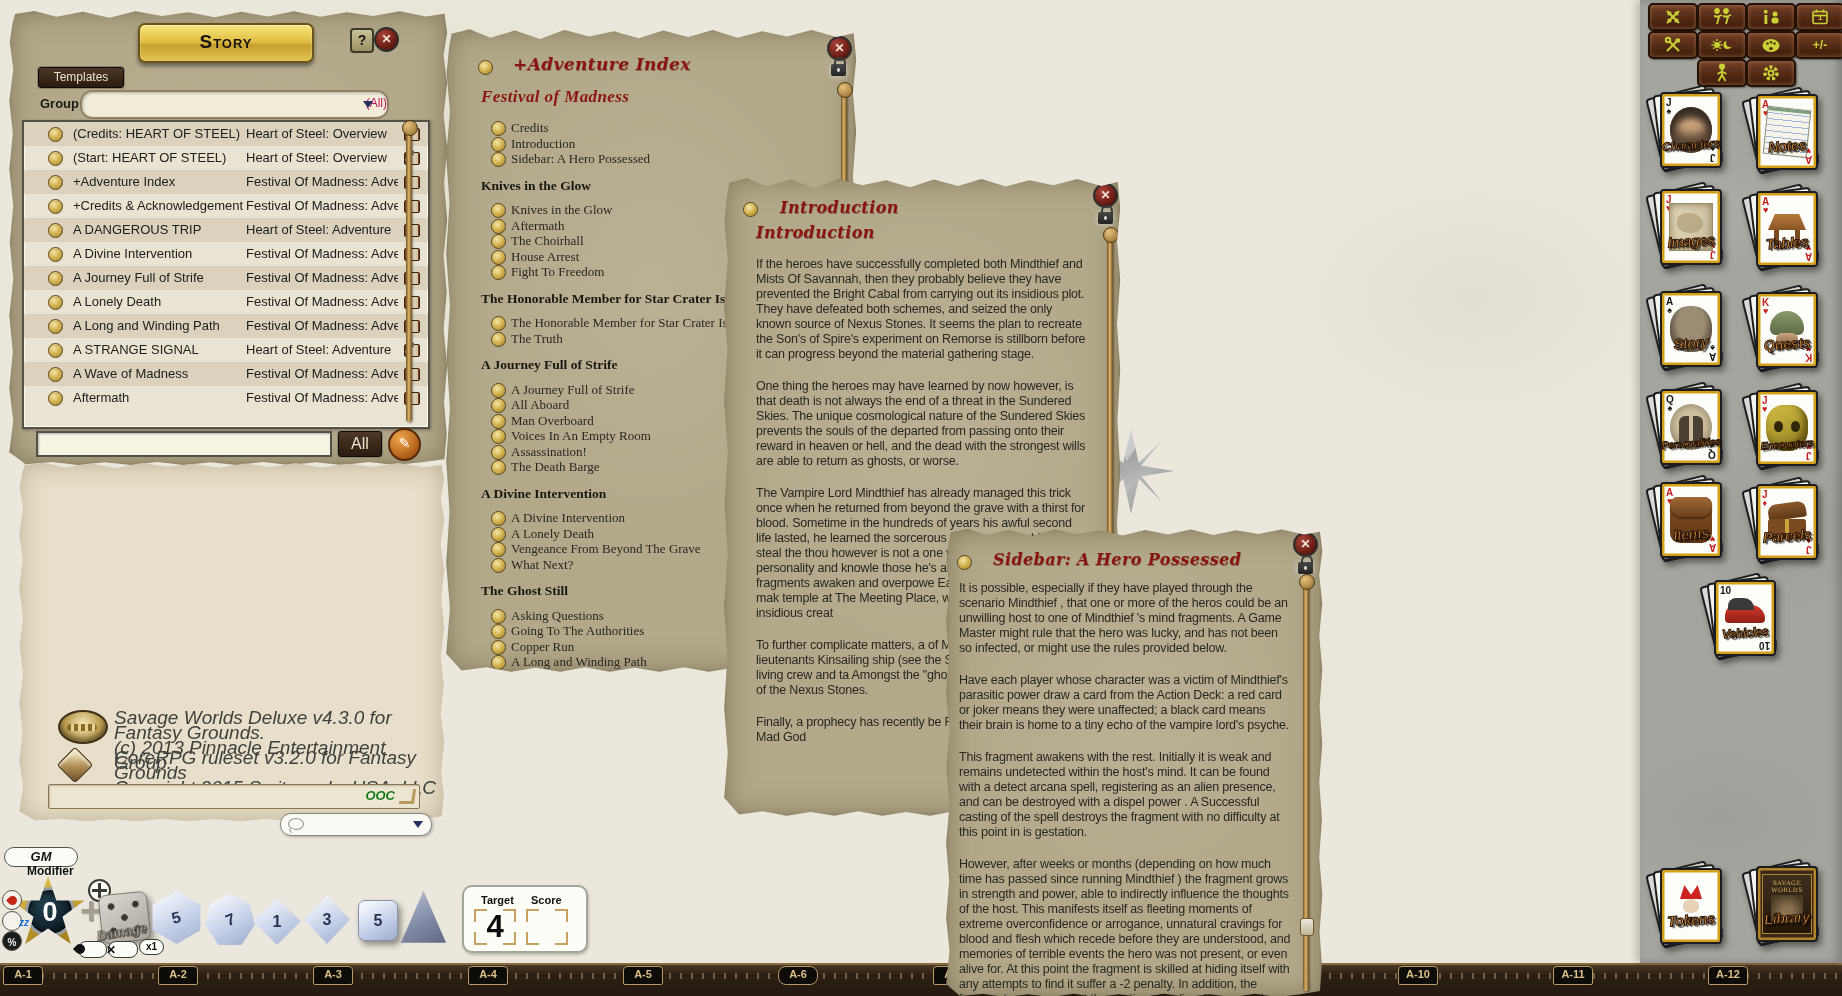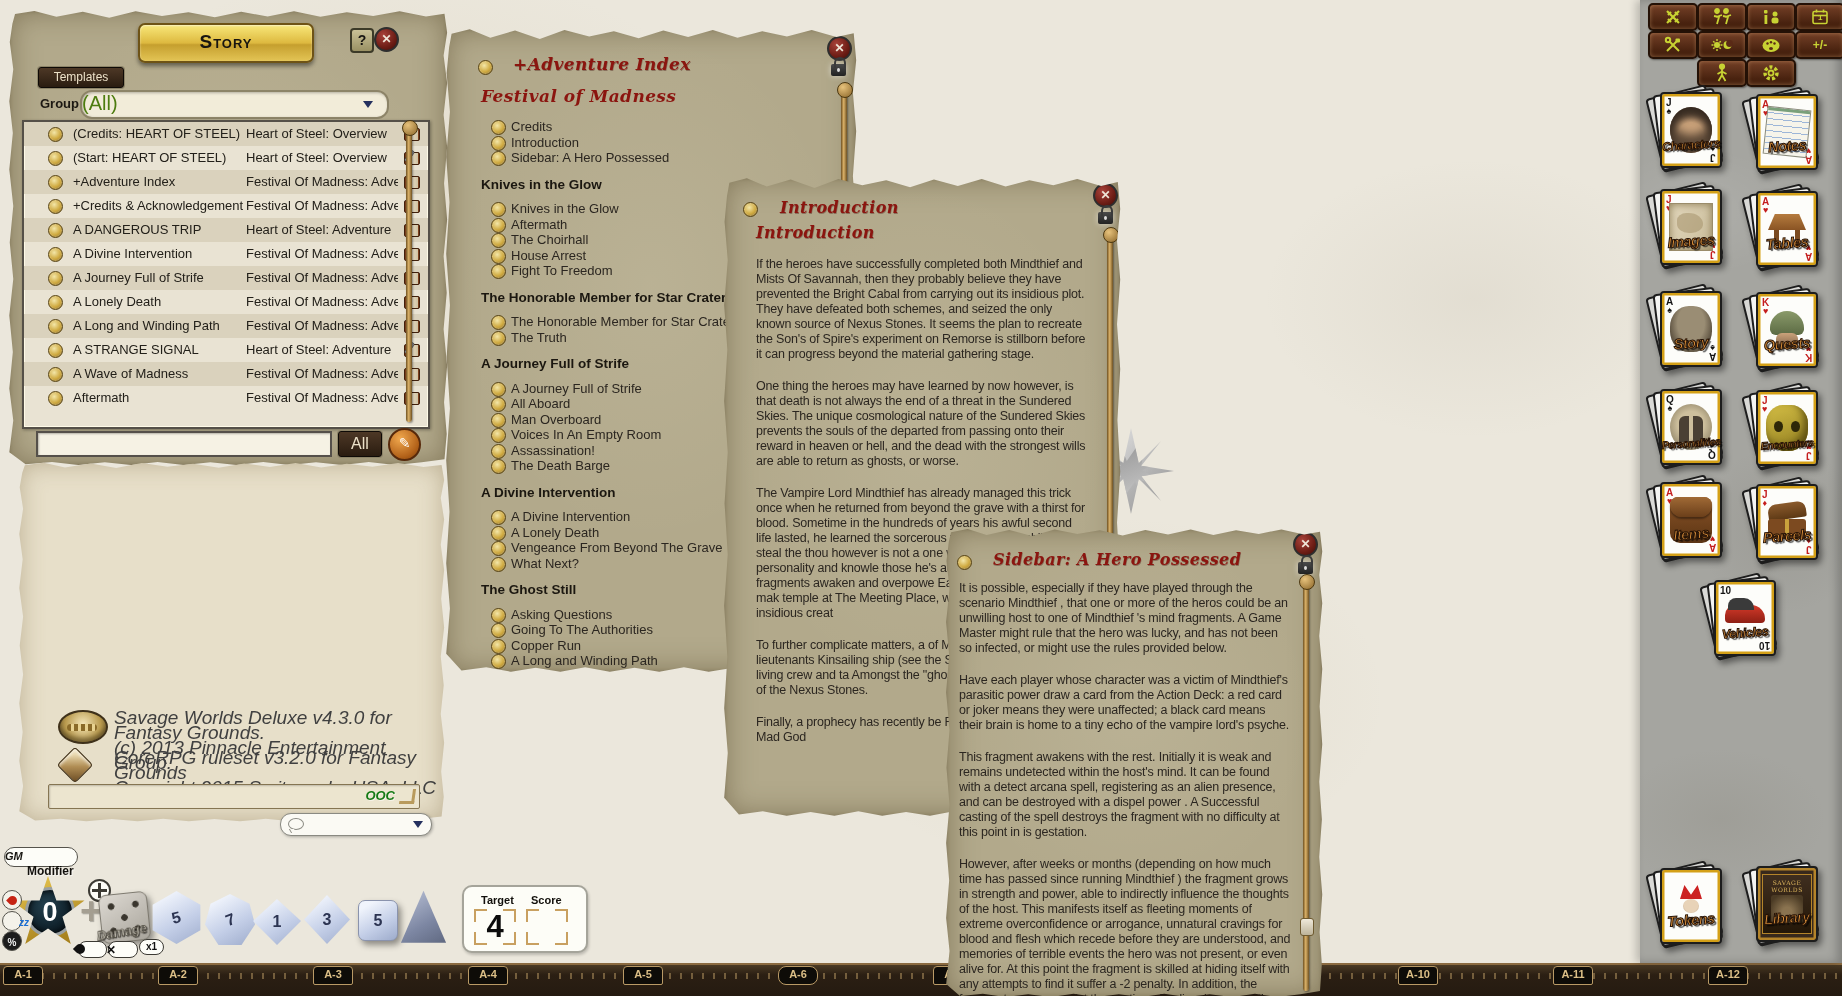--- a/index.html
+++ b/index.html
@@ -53,21 +53,21 @@
     font-weight:bold;font-size:14px;color:#171512;text-align:center;line-height:20px;}
   .story .closebtn{left:366px;top:17px;}
   .tmplbtn{position:absolute;left:30px;top:57px;width:84px;height:19px;border-radius:3px;
     background:linear-gradient(#4d3category8 0%,#47341f 0%,#2a1c10 80%);
     background:linear-gradient(#4d3826,#2a1c10);
     border:1px solid #0e0a06;box-shadow:0 0 0 1px #8d8468;color:#ece1c8;
     font-size:12px;text-align:center;line-height:18px;}
   .grouplbl{position:absolute;left:32px;top:86px;font-weight:bold;font-size:13px;color:#1c1812;}
   .groupcombo{position:absolute;left:72px;top:80px;width:305px;height:25px;border-radius:12px;
     background:#f2ecd9;border:2px solid #8d8468;box-shadow:inset 1px 1px 3px #0004;
-    text-align:left;line-height:23px;font-size:20px;color:#4d7c0f;}
+    text-align:right;line-height:23px;font-size:12px;color:#be185d;}
   .combo-arrow{position:absolute;right:14px;top:9px;width:0;height:0;
     border-left:5px solid transparent;border-right:5px solid transparent;border-top:7px solid #24305e;}
   .slistbox{position:absolute;left:14px;top:110px;width:404px;height:305px;overflow:hidden;
     background:#e9e3d3;border:2px solid #555048;box-shadow:inset 0 0 0 1px #fffbe8, 1px 1px 3px #0005;}
   .srow{position:relative;height:24px;line-height:24px;font-size:13px;color:#23201a;white-space:nowrap;}
   .srow:nth-child(odd){background:#dad2bd;}
   .srow .linkdot{position:absolute;left:24px;top:5px;}
   .srow .sname{position:absolute;left:49px;overflow:hidden;width:172px;}
   .srow .sgroup{position:absolute;left:222px;width:152px;overflow:hidden;}
   .bookicon{position:absolute;left:380px;top:6px;width:14px;height:11px;border-radius:2px;
@@ -113,21 +113,21 @@
   
   .adv{left:445px;top:28px;width:412px;height:645px;z-index:20;}
   .adv .titlerow .linkdot{position:absolute;left:33px;top:32px;}
   .adv .wtitle{position:absolute;left:68px;top:26px;font-size:17px;}
   .adv .closebtn{left:382px;top:8px;}
   .adv .lock{left:386px;top:28px;}
   .adv .rope{left:396px;top:66px;height:556px;}
   .advlist{position:absolute;left:36px;top:58px;width:332px;}
   .advitem{position:relative;line-height:15.5px;font-size:13px;color:#2b2620;padding-left:30px;}
   .advitem .linkdot{position:absolute;left:10px;top:1px;}
-  .advitem .advtext{cursor:pointer;}
+  .advitem .advtext{cursor:pointer;font-family:Liberation Serif, serif;}
   .type-h1{padding-left:0;font-family:"DejaVu Serif",serif;font-style:italic;font-weight:bold;
     font-size:17px;color:#8b150f;line-height:20px;margin:0 0 13px;letter-spacing:.4px;}
   .type-h2{padding-left:0;font-weight:bold;font-size:13.5px;color:#1b1710;margin:11px 0 9px;}
   
   .intro{left:723px;top:177px;width:398px;height:640px;z-index:30;}
   .intro .titlerow .linkdot{position:absolute;left:20px;top:25px;}
   .intro .wtitle{position:absolute;left:57px;top:21px;font-size:16px;}
   .intro .closebtn{left:370px;top:6px;}
   .intro .lock{left:375px;top:27px;}
   .intro .rope{left:384px;top:62px;height:560px;}
@@ -220,21 +220,21 @@
   .art-car .cart::before{content:"";position:absolute;left:1px;top:10px;width:40px;height:18px;background:linear-gradient(#d43a2a,#8f1f14);border-radius:10px 14px 4px 4px;}
   .art-car .cart::after{content:"";position:absolute;left:4px;top:3px;width:26px;height:12px;background:#3a3a3a;border-radius:8px 10px 0 0;}
   .art-joker .cart::before{content:"";position:absolute;left:10px;top:2px;width:22px;height:14px;background:#c22;clip-path:polygon(0 100%,20% 0,50% 70%,80% 0,100% 100%);}
   .art-joker .cart::after{content:"";position:absolute;left:13px;top:16px;width:16px;height:14px;background:radial-gradient(circle at 50% 45%,#e8d3b8 60%,#b09478);border-radius:50%;box-shadow:0 14px 0 -4px #222;}
   .art-book .cfront{background:#38291c;box-shadow:inset 0 0 0 2.5px #b4842a;}
   .art-book .cart{background:linear-gradient(#3f2e1f,#241708);border:1px solid #b4842a;width:48px;height:58px;}
   .art-book .cart::before{content:"SAVAGE WORLDS";position:absolute;left:0;right:0;top:4px;text-align:center;font-family:"DejaVu Serif",serif;font-size:6px;letter-spacing:.5px;color:#d8b25c;}
   .art-book .cart::after{content:"";position:absolute;left:8px;top:20px;width:32px;height:28px;background:radial-gradient(circle at 50% 60%,#8a7350 20%,#4a3a24 80%);border-radius:3px;}
   
   .gm-pill{position:absolute;left:4px;top:847px;width:72px;height:18px;border-radius:10px;background:#fdfdf8;
-    border:1.5px solid #55534c;z-index:45;text-align:left;line-height:17px;font-weight:bold;font-style:italic;font-size:11px;color:#16140f;}
+    border:1.5px solid #55534c;z-index:45;text-align:center;line-height:17px;font-weight:bold;font-style:italic;font-size:13px;color:#16140f;}
   .mod-label{position:absolute;left:27px;top:864px;font-weight:bold;font-size:12px;color:#12100c;z-index:45;text-shadow:1px 1px 0 #fff9;}
   .mod-star{position:absolute;left:10px;top:876px;width:76px;height:74px;z-index:45;
     background:linear-gradient(160deg,#ecca52,#a8821e 80%);
     clip-path:polygon(50% 0%,61% 33%,98% 33%,69% 55%,80% 92%,50% 71%,20% 92%,31% 55%,2% 33%,39% 33%);
     filter:drop-shadow(2px 3px 3px rgba(0,0,0,.5));}
   .mod-circle{position:absolute;left:15px;top:11px;width:44px;height:44px;border-radius:50%;
     background:radial-gradient(circle at 40% 35%, #23404e, #0d1d26 70%);
     border:3px solid #9aa0a2;box-shadow:inset 0 0 6px #000;
     text-align:center;line-height:44px;font-weight:bold;font-size:27px;color:#fff;}
   .dtog{position:absolute;left:2px;width:18px;height:18px;border-radius:50%;background:#f4f2ea;

